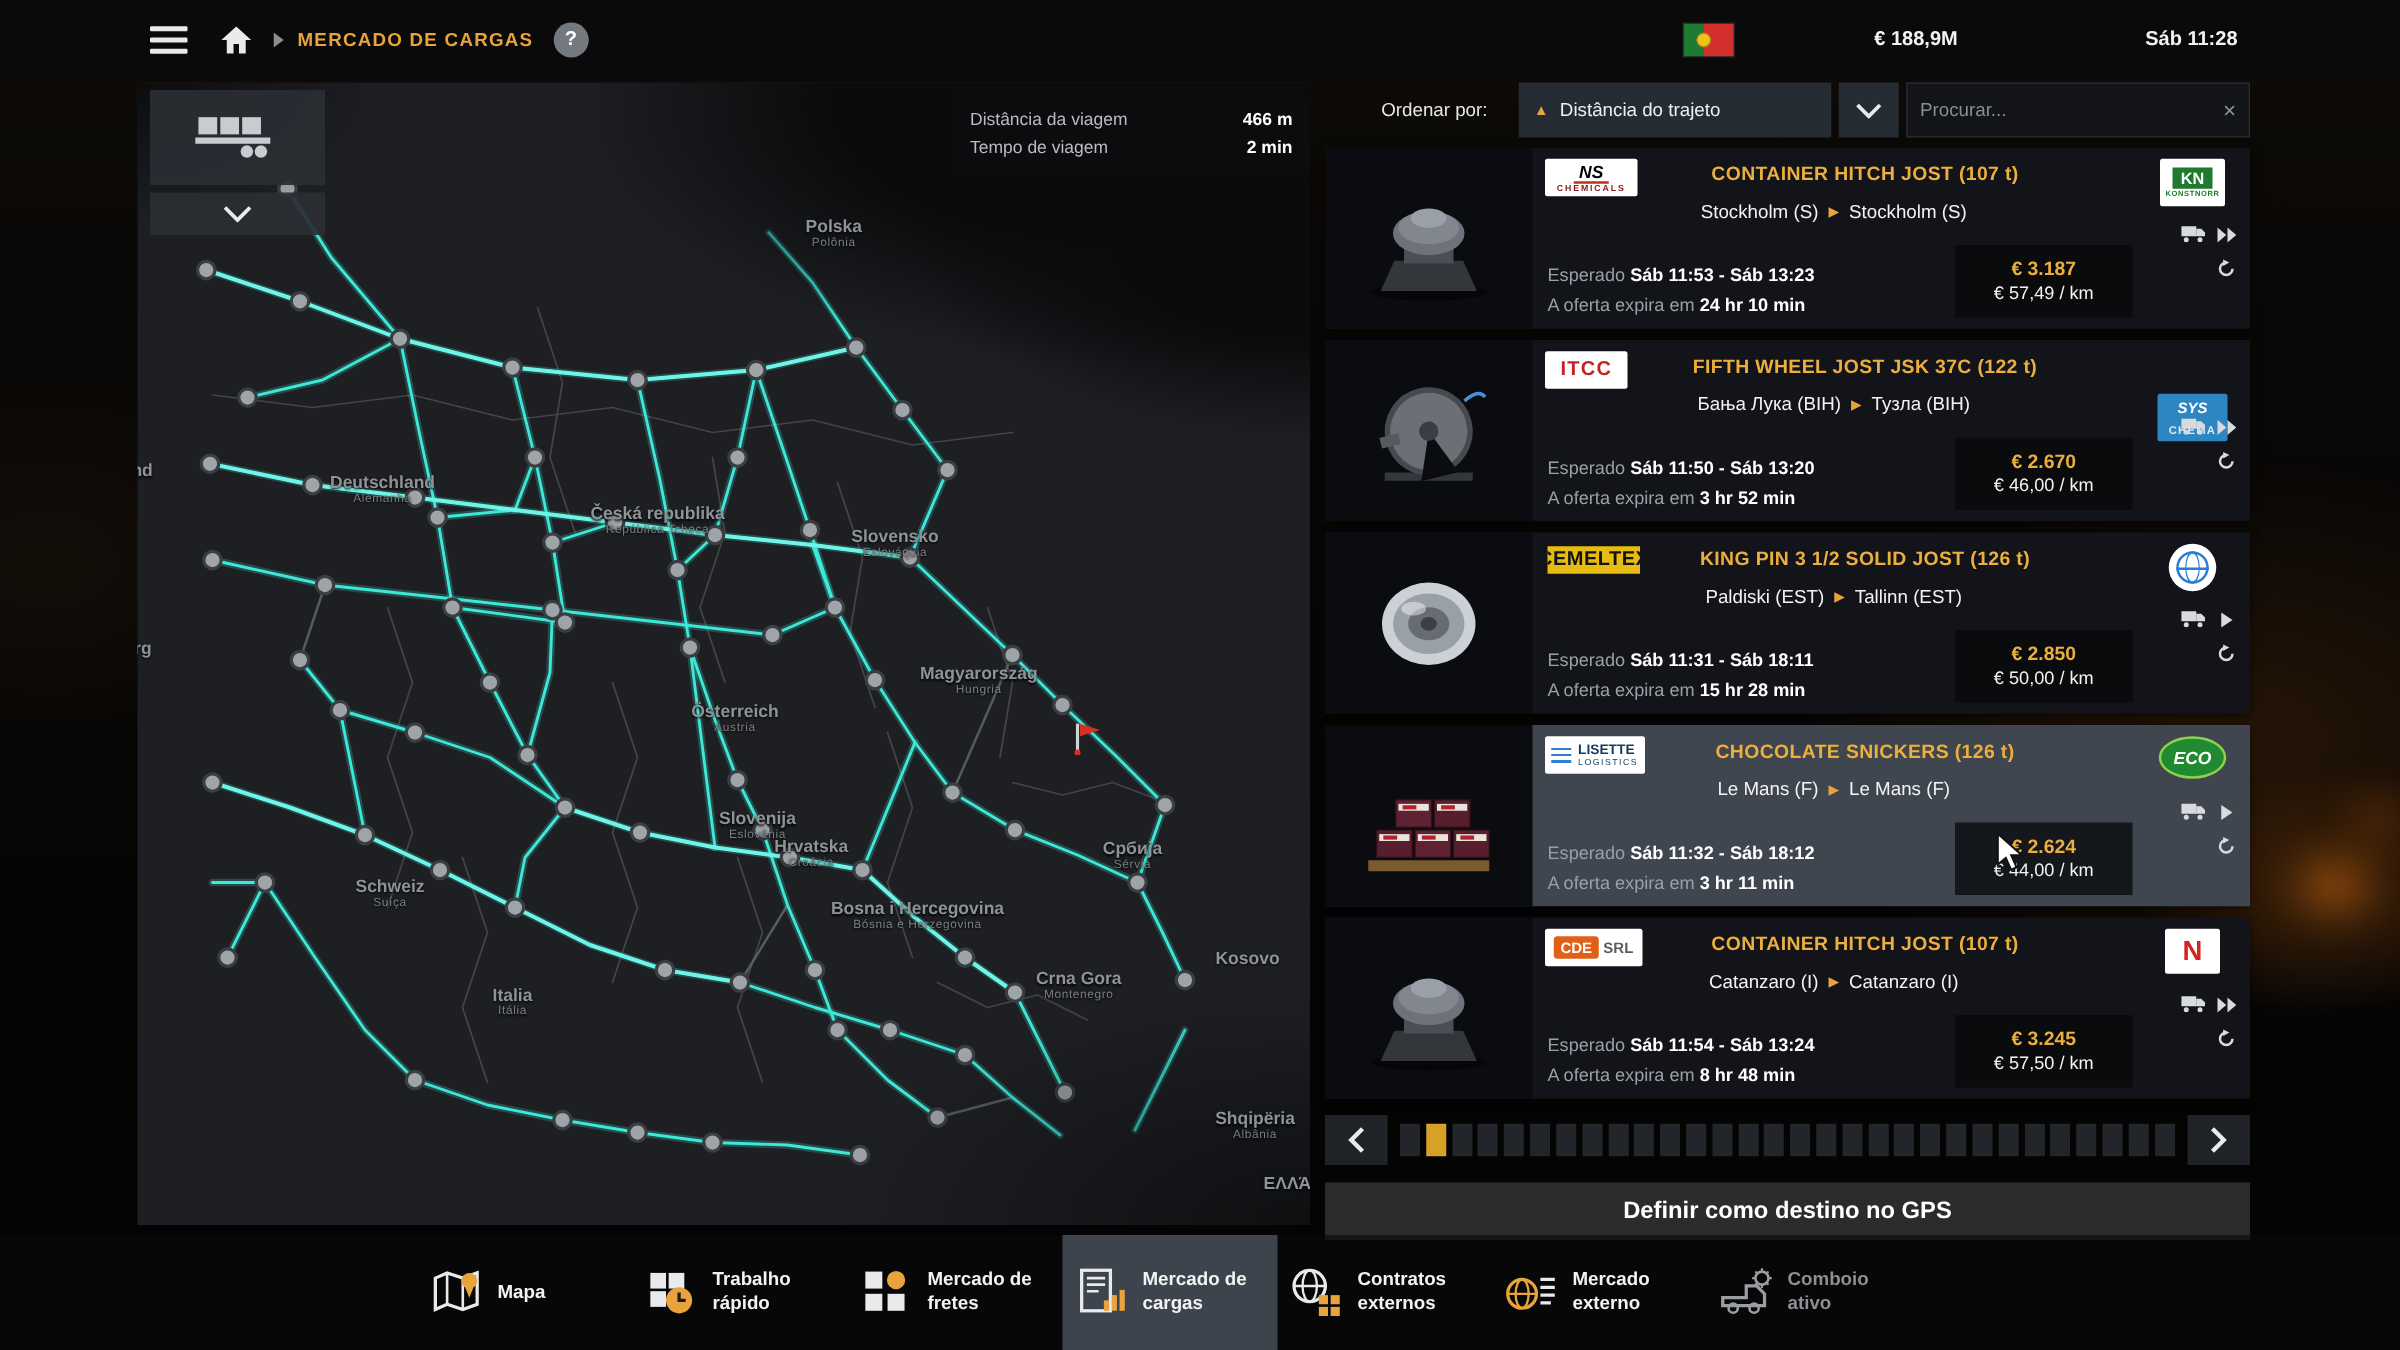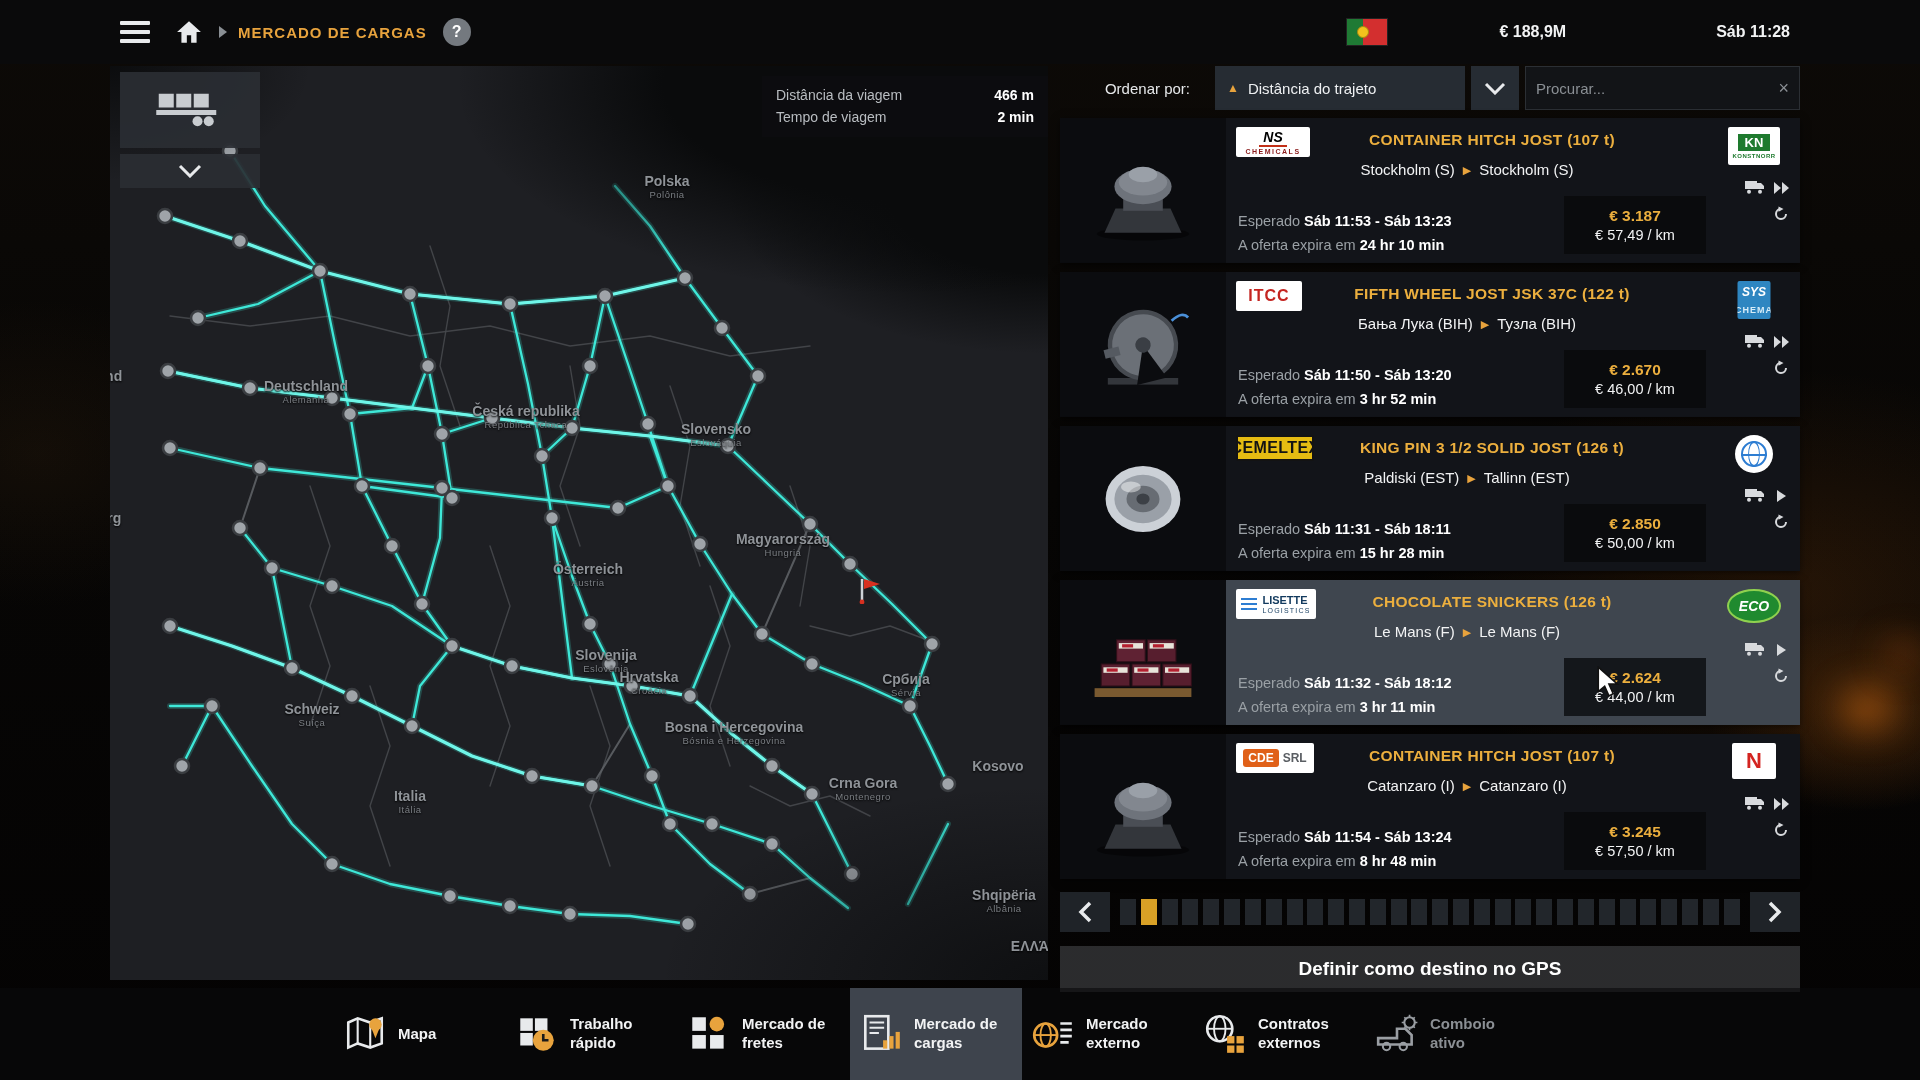--- a/index.html
+++ b/index.html
@@ -121,21 +121,21 @@
     background:repeating-linear-gradient(180deg,#2d7dd2 0 2px,transparent 2px 5px); }
   .logo-lisette .txt { display:flex; flex-direction:column; align-items:flex-start; }
   .logo-lisette .l0 { color:#123a5e; font-weight:bold; font-size:11px; line-height:1.1; }
   .logo-lisette .l1 { color:#123a5e; font-size:7px; letter-spacing:1.2px; }
   .logo-cdesrl { width:78px; height:30px; flex-direction:row; gap:4px; }
   .logo-cdesrl .l0 { background:#e06018; color:#fff; font-weight:bold; font-size:12px; padding:2px 5px; border-radius:3px; }
   .logo-cdesrl .l1 { color:#5a5e63; font-weight:bold; font-size:12px; }
   .logo-konstnorr { width:52px; height:38px; gap:2px; }
   .logo-konstnorr .l0 { background:#1e7a2e; color:#fff; font-weight:bold; font-size:13px; padding:1px 7px; }
   .logo-konstnorr .l1 { color:#1e7a2e; font-size:6px; font-weight:bold; letter-spacing:0.5px; }
-  .logo-syschema { width:33px; height:38px; background:#2e86c1; gap:6px; }
+  .logo-syschema { width:56px; height:38px; background:#2e86c1; gap:6px;margin-top:34px; }
   .logo-syschema .l0 { color:#fff; font-style:italic; font-weight:bold; font-size:12px; }
   .logo-syschema .l1 { color:#d6ecf8; font-size:9px; font-weight:bold; letter-spacing:1px; }
   .logo-baltic { width:38px; height:38px; border-radius:50%; }
   .globe { position:relative; width:26px; height:26px; border-radius:50%; border:2px solid #2d7dd2; }
   .globe::before { content:""; position:absolute; inset:-2px; border-radius:50%;
     border:2px solid #2d7dd2; transform:scaleX(0.45); }
   .globe::after { content:""; position:absolute; left:-2px; right:-2px; top:50%; height:2px; background:#2d7dd2; }
   .logo-eco { width:54px; height:34px; border-radius:50%/50%; background:#1f8a2f; border:2px solid #8fd14f; }
   .logo-eco .l0 { color:#fff; font-weight:bold; font-style:italic; font-size:14px; }
   .logo-nlogo { width:44px; height:36px; }
@@ -817,39 +817,39 @@
           <rect x="7" y="5" width="22" height="31" fill="none" stroke="#e8eaec" stroke-width="2.5"></rect>
           <path d="M11,11 h14 M11,16 h14 M11,21 h9" stroke="#e8eaec" stroke-width="2"></path>
           <rect x="24" y="28" width="4" height="8" fill="#e8a33d"></rect>
           <rect x="30" y="24" width="4" height="12" fill="#e8a33d"></rect>
           <rect x="36" y="20" width="4" height="16" fill="#e8a33d"></rect>
         </svg>
         <span class="nav-label">Mercado de cargas</span>
       </div>
       <div class="nav-item">
         <svg width="46" height="46" viewBox="0 0 44 44">
-          <circle cx="15" cy="23" r="11" fill="none" stroke="#e8a33d" stroke-width="2.5"></circle>
-          <ellipse cx="15" cy="23" rx="5" ry="11" fill="none" stroke="#e8a33d" stroke-width="1.8"></ellipse>
-          <path d="M4,23 h22" stroke="#e8a33d" stroke-width="1.8"></path>
-          <path d="M29,12 h11 M29,18 h11 M29,24 h11 M29,30 h8" stroke="#e8eaec" stroke-width="2.5"></path>
-        </svg>
-        <span class="nav-label">Mercado externo</span>
-      </div>
-      <div class="nav-item">
-        <svg width="46" height="46" viewBox="0 0 44 44">
           <circle cx="17" cy="17" r="12" fill="none" stroke="#e8eaec" stroke-width="2.5"></circle>
           <ellipse cx="17" cy="17" rx="5.5" ry="12" fill="none" stroke="#e8eaec" stroke-width="1.8"></ellipse>
           <path d="M5,17 h24" stroke="#e8eaec" stroke-width="1.8"></path>
           <rect x="24" y="24" width="7" height="7" fill="#e8a33d"></rect>
           <rect x="33" y="24" width="7" height="7" fill="#e8a33d"></rect>
           <rect x="24" y="33" width="7" height="7" fill="#e8a33d"></rect>
           <rect x="33" y="33" width="7" height="7" fill="#e8a33d"></rect>
         </svg>
         <span class="nav-label">Contratos externos</span>
       </div>
+      <div class="nav-item">
+        <svg width="46" height="46" viewBox="0 0 44 44">
+          <circle cx="15" cy="23" r="11" fill="none" stroke="#e8a33d" stroke-width="2.5"></circle>
+          <ellipse cx="15" cy="23" rx="5" ry="11" fill="none" stroke="#e8a33d" stroke-width="1.8"></ellipse>
+          <path d="M4,23 h22" stroke="#e8a33d" stroke-width="1.8"></path>
+          <path d="M29,12 h11 M29,18 h11 M29,24 h11 M29,30 h8" stroke="#e8eaec" stroke-width="2.5"></path>
+        </svg>
+        <span class="nav-label">Mercado externo</span>
+      </div>
       <div class="nav-item dimmed">
         <svg width="46" height="46" viewBox="0 0 44 44">
           <path d="M4,26 h18 v-9 h8 l6,6 v9 H4 z" fill="none" stroke="#9a9ea3" stroke-width="2.5"></path>
           <circle cx="12" cy="34" r="3.5" fill="none" stroke="#9a9ea3" stroke-width="2"></circle>
           <circle cx="28" cy="34" r="3.5" fill="none" stroke="#9a9ea3" stroke-width="2"></circle>
           <circle cx="34" cy="11" r="5" fill="none" stroke="#9a9ea3" stroke-width="2"></circle>
           <path d="M34,3.5 v3 M34,15.5 v3 M26.5,11 h3 M38.5,11 h3 M29,6 l2,2 M39,16 l-2,-2 M29,16 l2,-2 M39,6 l-2,2" stroke="#9a9ea3" stroke-width="1.6"></path>
         </svg>
         <span class="nav-label">Comboio ativo</span>
       </div>

